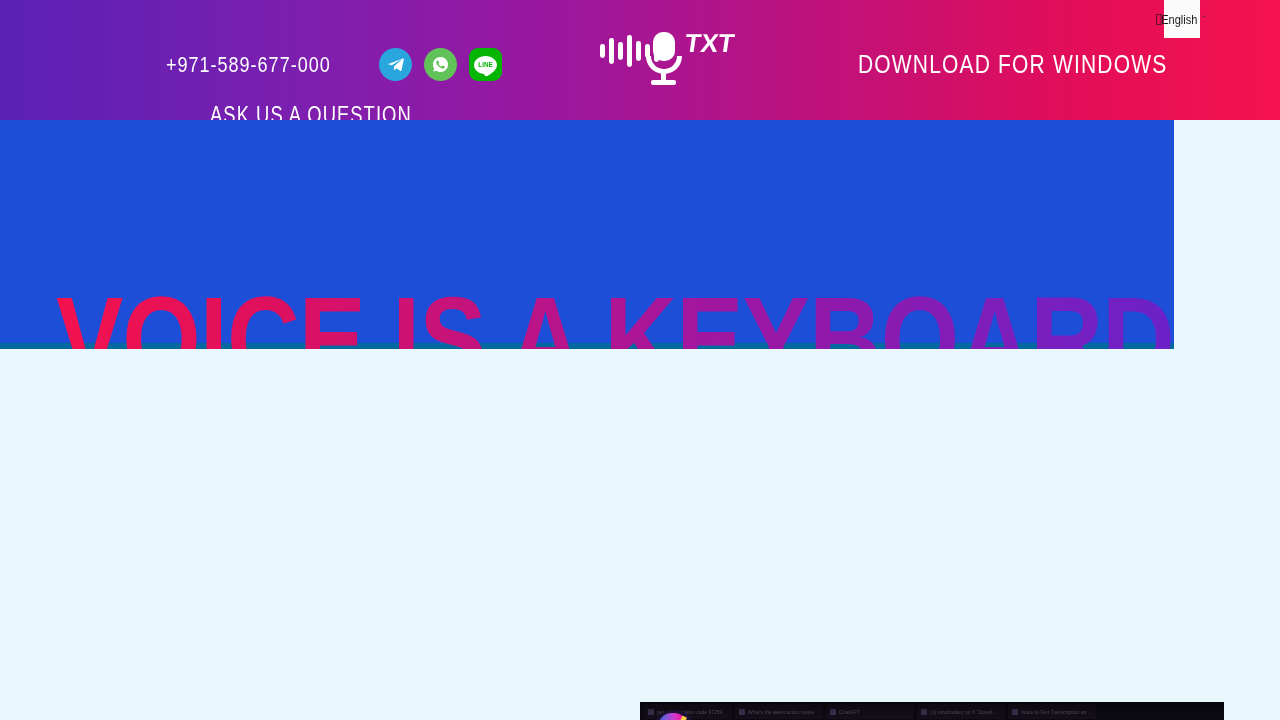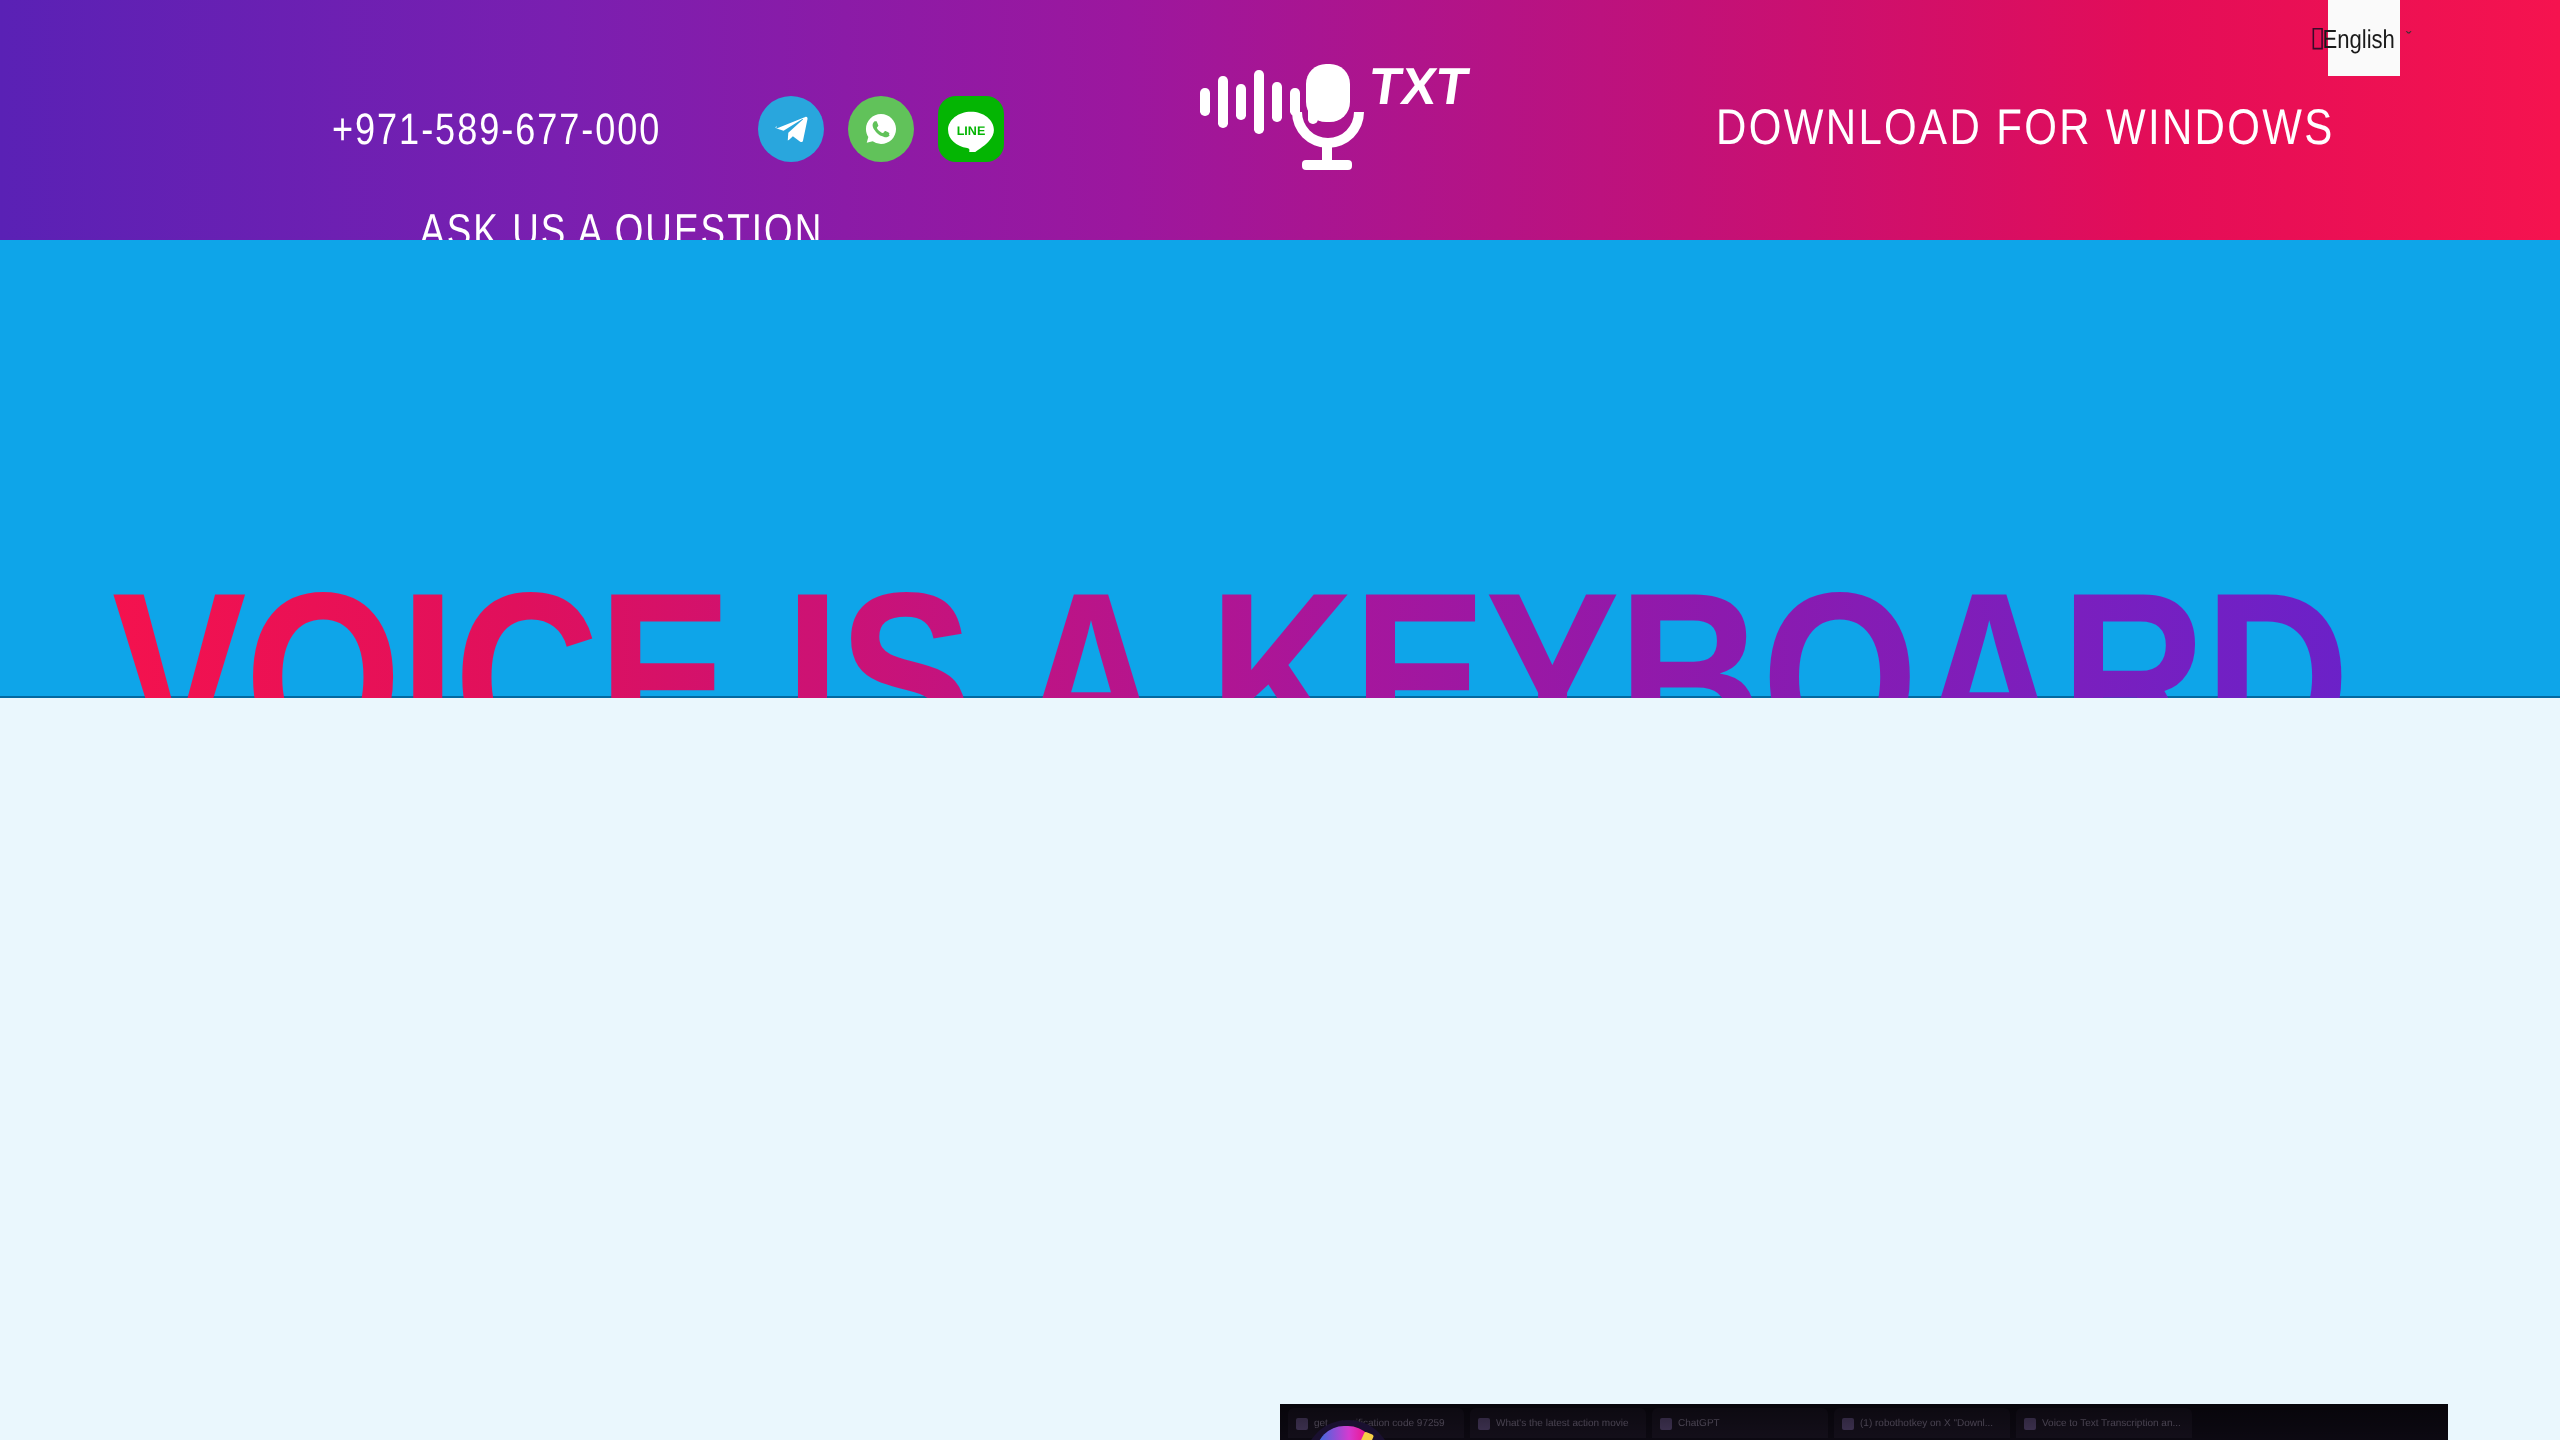--- a/index.html
+++ b/index.html
@@ -67,23 +67,23 @@
   }
   .lang-chev { font-size:9px; color:#333; margin-left:2px; }
   .flag-ph {
     position:absolute; left:1155px; top:10px;
     width:10px; height:16px; color:#3a0a2a; font-size:14px;
     line-height:16px;
   }
 
   
   .hero {
-    position:relative; width:1280px; height:229px;
-    background:#0ea5e9;
-    border-bottom:1px solid #0369a1;
+    position:relative; width:1174px; height:229px;
+    background:#1d4ed8;
+    border-bottom:6px solid #0369a1;
   }
   .hero h1 {
     position:absolute; left:56px; top:159px;
     font-size:112px; line-height:112px;
     font-weight:700; letter-spacing:-1px;
     font-family:"Liberation Sans Narrow","Liberation Sans",sans-serif;
     transform:scaleX(.9) scaleY(1.08); transform-origin:left top;
     background:linear-gradient(90deg,#f4124e 0%,#e0105c 18%,#c3137f 38%,#a7169c 55%,#8c1aae 72%,#7a1fbe 88%,#6b21c8 100%);
     -webkit-background-clip:text; background-clip:text;
     color:transparent; -webkit-text-fill-color:transparent;

